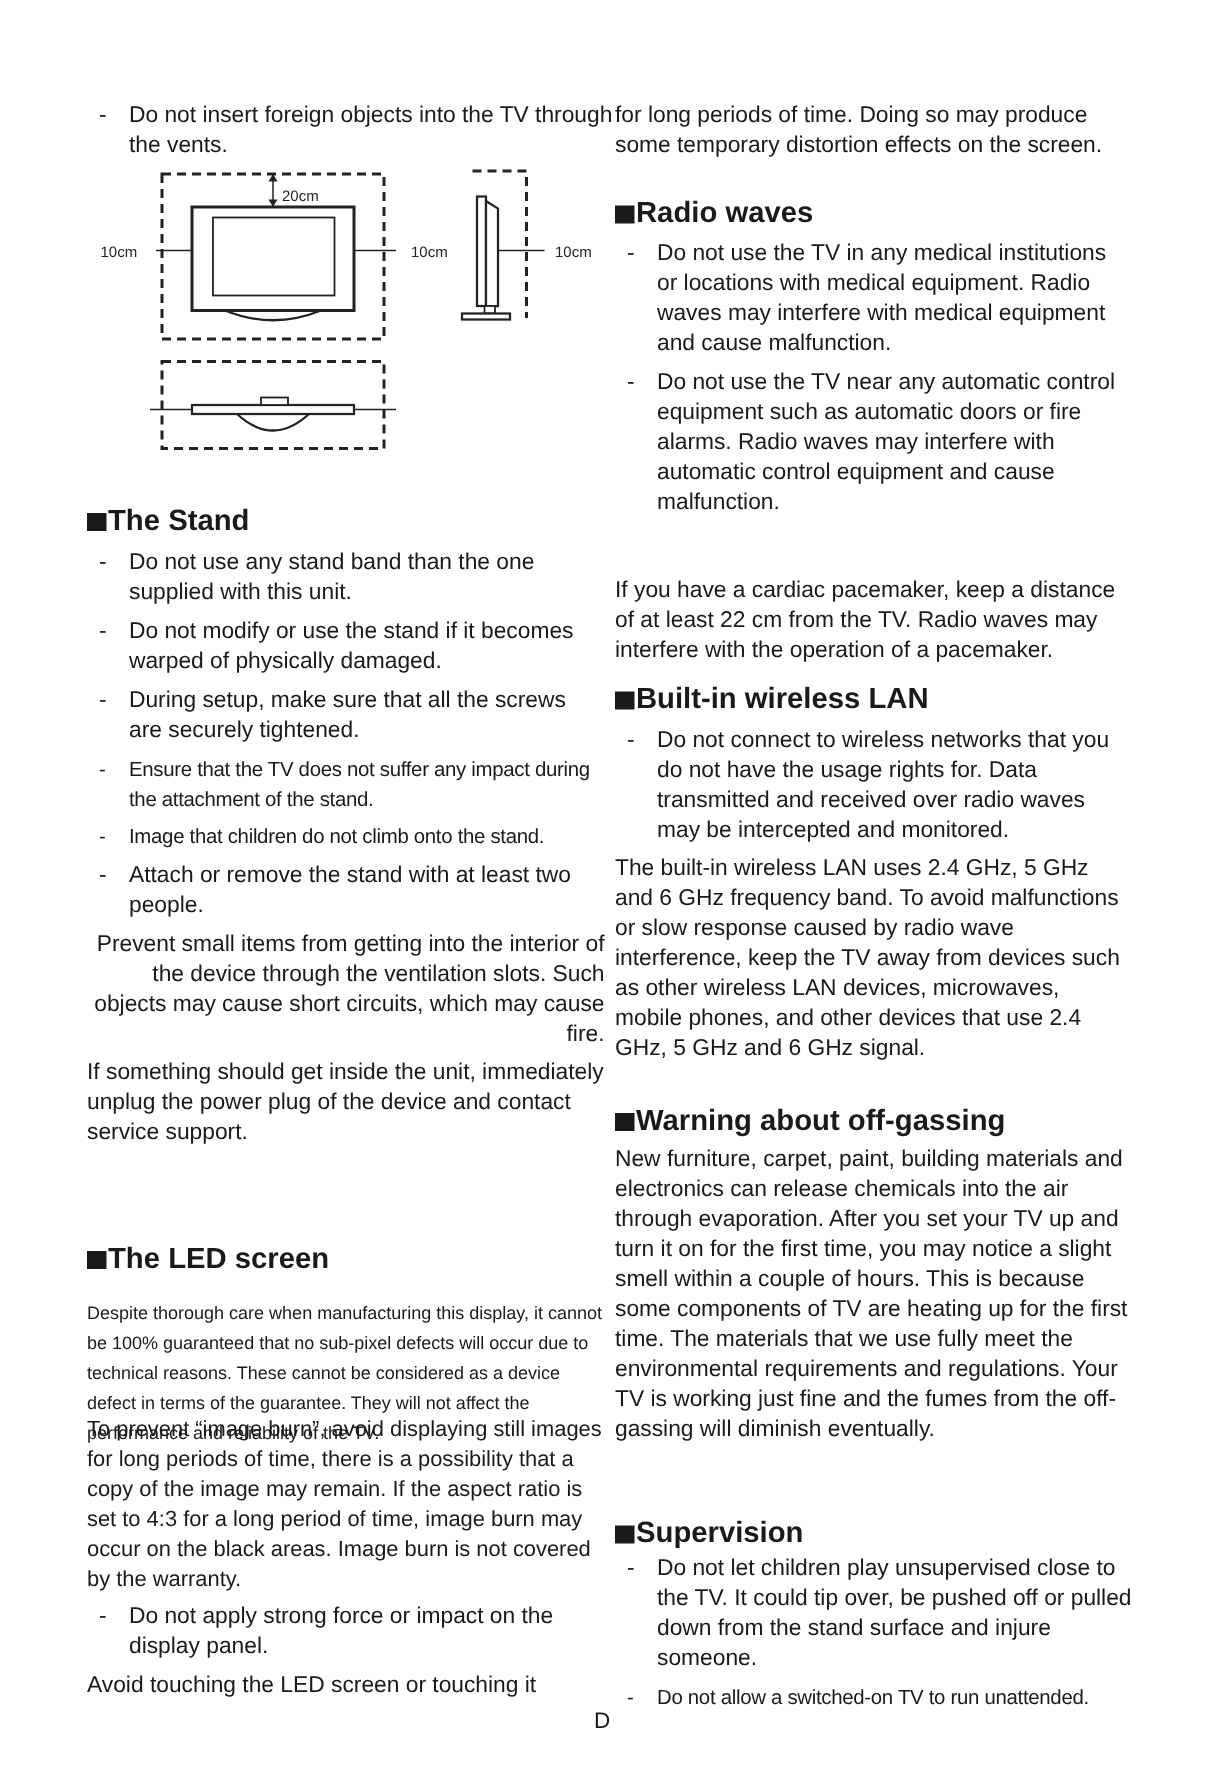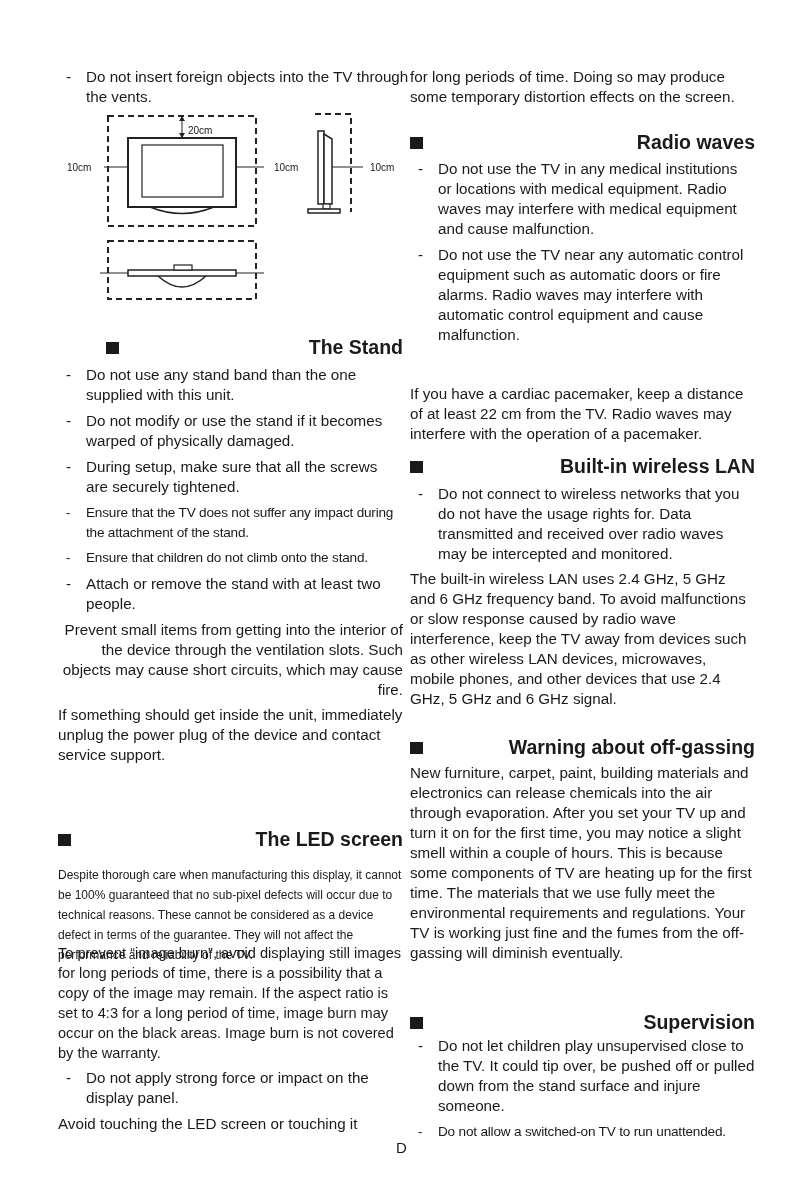--- a/index.html
+++ b/index.html
@@ -10,22 +10,22 @@
   .col { position: absolute; top: 0; width: 345px; }
   .col-left { left: 58px; }
   .col-right { left: 410px; }
   .p, .li {
     font-size: 15.2px; line-height: 20px; margin: 0;
   }
   .li { position: relative; padding-left: 28px; }
   .li .dash { position: absolute; left: 8px; top: 0; }
   .li.cond { font-size: 13.6px; letter-spacing: -0.2px; }
   .h {
-    position: relative; padding-left: 28px; font-weight: bold;
-    font-size: 19.5px; line-height: 24px; margin: 0; text-align: right;
+    position: relative; padding-left: 14px; font-weight: bold;
+    font-size: 19.5px; line-height: 24px; margin: 0;
   }
   .h .sq {
     position: absolute; left: 0; top: 7px; width: 13px; height: 12px; background: #1a1a1a;
   }
   .abs { position: absolute; left: 0; right: 0; }
   .pagenum {
     position: absolute; left: 396px; top: 1139px; font-size: 15px;
   }
   svg text { font-family: "Liberation Sans", sans-serif; font-size: 10px; fill: #222; }
 </style>
@@ -65,37 +65,37 @@
     <text x="312" y="63">10cm</text>
 
     <rect x="50" y="133" width="148" height="58" fill="none" stroke="#222" stroke-width="2" stroke-dasharray="6,4"></rect>
     <rect x="70" y="162" width="108" height="6" fill="#fff" stroke="#222" stroke-width="1.5"></rect>
     <rect x="116" y="157" width="18" height="5" fill="#fff" stroke="#222" stroke-width="1.2"></rect>
     <path d="M100,168 Q124,190 148,168" fill="none" stroke="#222" stroke-width="1.5"></path>
     <line x1="42" y1="165" x2="70" y2="165" stroke="#222" stroke-width="1"></line>
     <line x1="178" y1="165" x2="206" y2="165" stroke="#222" stroke-width="1"></line>
   </svg>
 
-  <div class="abs" style="top:335px;margin-left:48px;">
+  <div class="abs" style="top:335px;">
     <div class="h"><span class="sq"></span><span>The Stand</span></div>
   </div>
   <div class="abs" style="top:365px;">
       <div class="li"><span class="dash">-</span><span>Do not use any stand band than the one supplied with this unit.</span></div>
     </div>
   <div class="abs" style="top:411px;">
       <div class="li"><span class="dash">-</span><span>Do not modify or use the stand if it becomes warped of physically damaged.</span></div>
     </div>
   <div class="abs" style="top:457px;">
       <div class="li"><span class="dash">-</span><span>During setup, make sure that all the screws are securely tightened.</span></div>
     </div>
   <div class="abs" style="top:503px;">
       <div class="li cond"><span class="dash">-</span><span>Ensure that the TV does not suffer any impact during the attachment of the stand.</span></div>
     </div>
   <div class="abs" style="top:548px;">
-      <div class="li cond" style="width:345px;"><span class="dash">-</span><span>Ensure that children do not climb onto the stand.</span></div>
+      <div class="li cond" style="width:345px;"><span class="dash">-</span><span>Image that children do not climb onto the stand.</span></div>
     </div>
   <div class="abs" style="top:574px;">
       <div class="li"><span class="dash">-</span><span>Attach or remove the stand with at least two people.</span></div>
     </div>
   <p class="p abs" style="top:620px;text-align:right;">Prevent small items from getting into the interior of the device through the ventilation slots. Such objects may cause short circuits, which may cause fire.</p>
   <p class="p abs" style="top:705px;">If something should get inside the unit, immediately unplug the power plug of the device and contact service support.</p>
 
   <div class="abs" style="top:787px;margin-top:40px;">
     <div class="h"><span class="sq"></span><span>The LED screen</span></div>
   </div>

